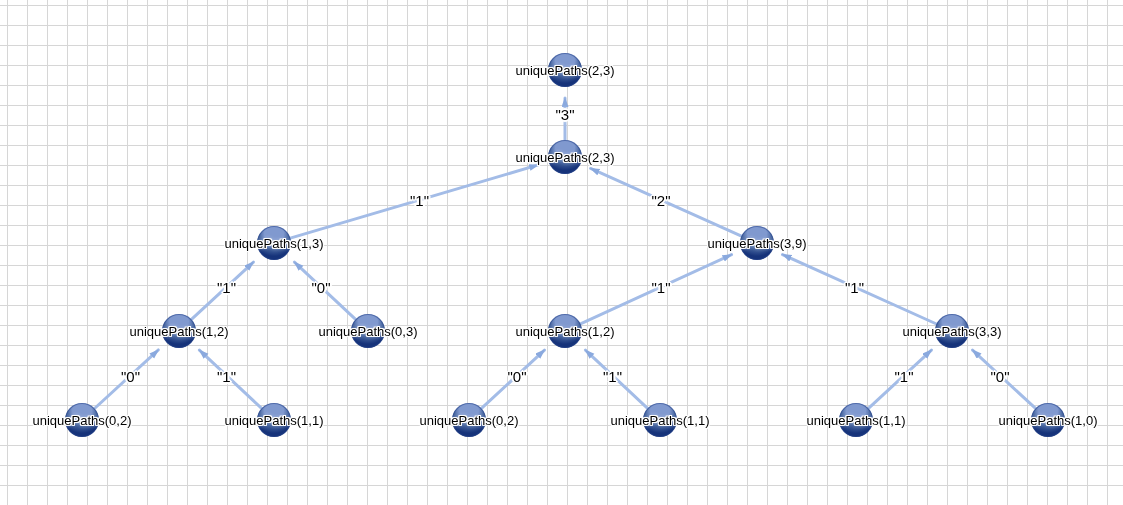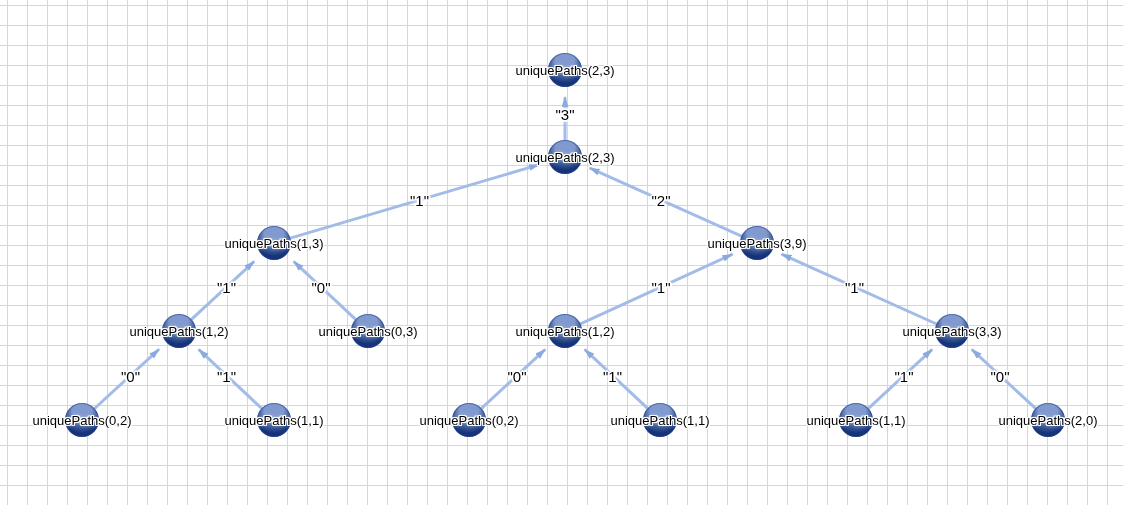--- a/index.html
+++ b/index.html
@@ -142,21 +142,21 @@
       <div class="node" style="left: 660px; top: 420px;">
         <span class="node-circle"></span>
         <span class="node-label">uniquePaths(1,1)</span>
       </div>
       <div class="node" style="left: 856px; top: 420px;">
         <span class="node-circle"></span>
         <span class="node-label">uniquePaths(1,1)</span>
       </div>
       <div class="node" style="left: 1048px; top: 420px;">
         <span class="node-circle"></span>
-        <span class="node-label">uniquePaths(2,0)</span>
+        <span class="node-label">uniquePaths(1,0)</span>
       </div>
     </div>
   <div id="label-layer">
       <span class="edge-label" style="left: 565px; top: 113.5px;">"3"</span>
       <span class="edge-label" style="left: 419.5px; top: 200px;">"1"</span>
       <span class="edge-label" style="left: 661px; top: 200px;">"2"</span>
       <span class="edge-label" style="left: 226.5px; top: 287px;">"1"</span>
       <span class="edge-label" style="left: 321px; top: 287px;">"0"</span>
       <span class="edge-label" style="left: 130.5px; top: 375.5px;">"0"</span>
       <span class="edge-label" style="left: 226.5px; top: 375.5px;">"1"</span>

